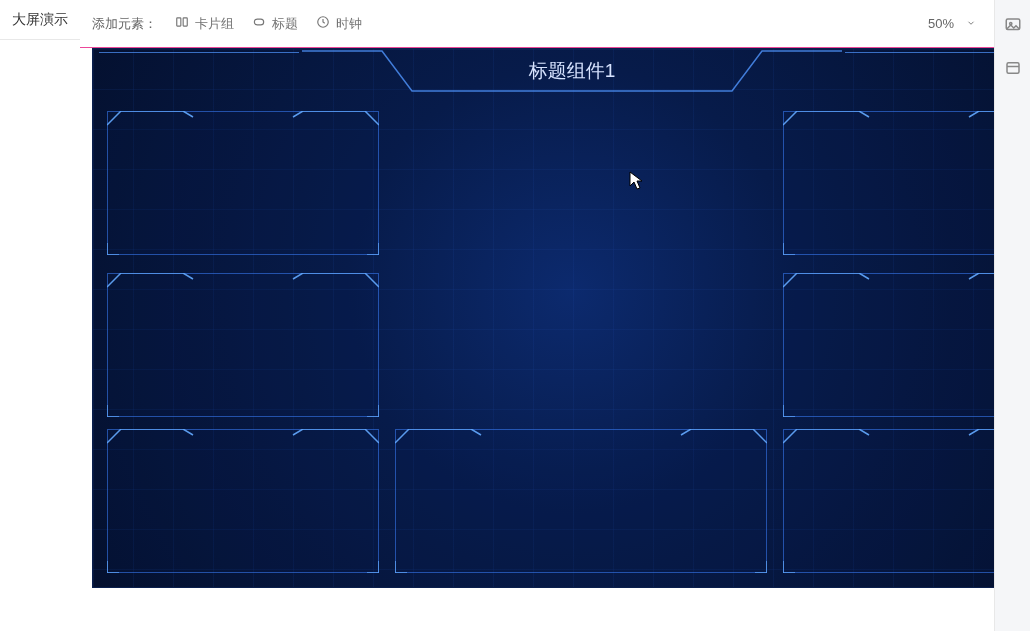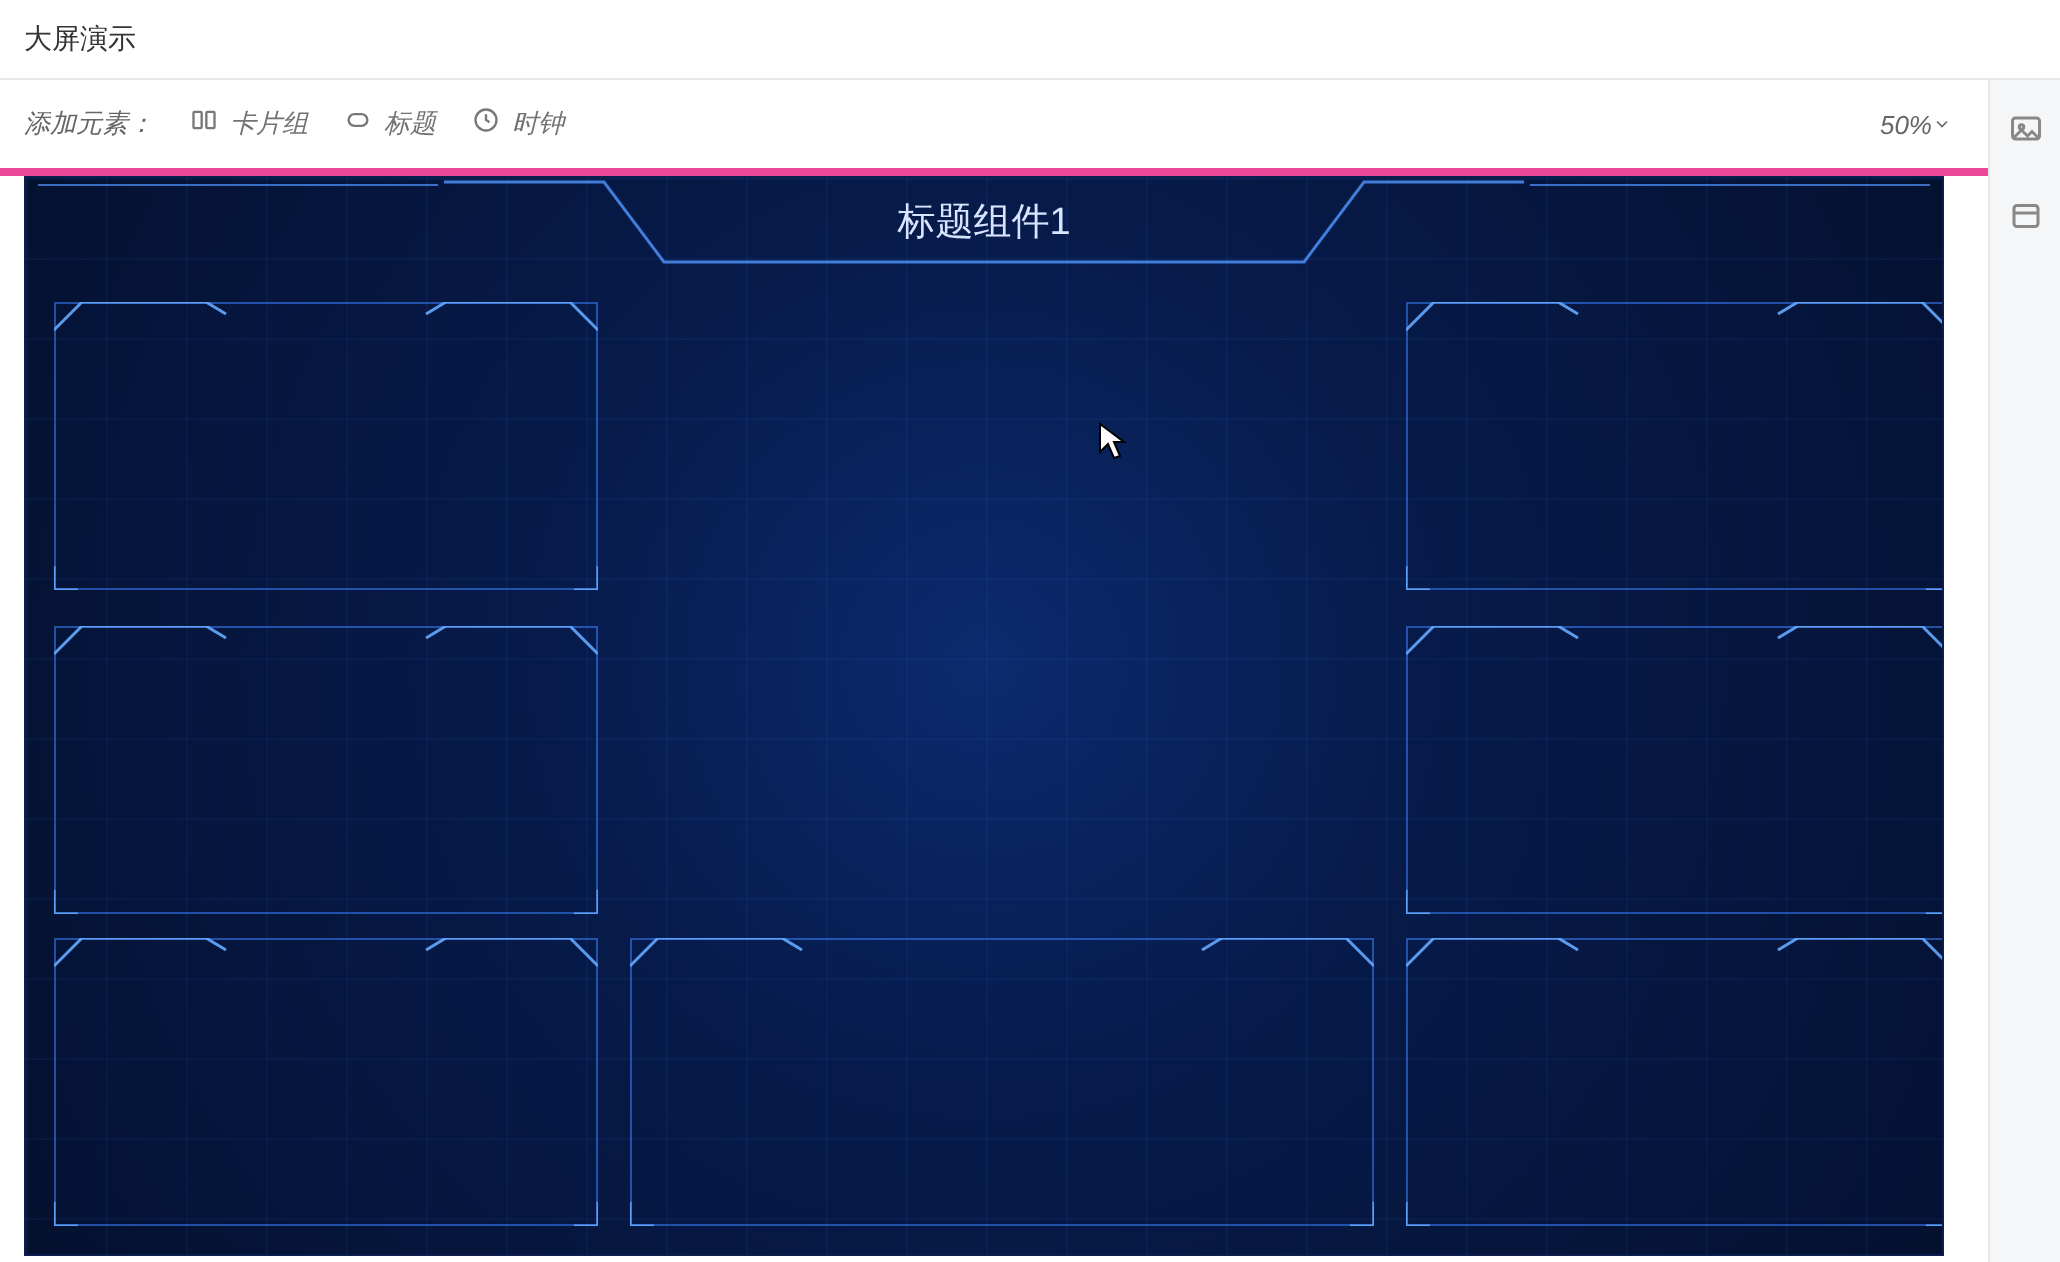--- a/index.html
+++ b/index.html
@@ -7,21 +7,21 @@
       font-family: -apple-system, BlinkMacSystemFont, "Segoe UI", "PingFang SC", "Microsoft YaHei", sans-serif;
       background: #f5f6f8;
       color: #333;
       font-size: 14px;
       overflow: hidden;
     }
     .app {
       width: 1030px;
       height: 631px;
       display: flex;
-      flex-direction: column;
+      flex-direction: row;
       background: #fff;
     }
     
     .header {
       height: 40px;
       display: flex;
       align-items: center;
       justify-content: space-between;
       padding: 0 12px;
       border-bottom: 1px solid #e8e8e8;
@@ -55,23 +55,22 @@
       letter-spacing: 2px;
       font-size: 14px;
     }
     
     .toolbar-row {
       height: 48px;
       display: flex;
       align-items: center;
       padding: 0 12px;
       background: #fff;
-      border-bottom: 4px solid #ec4899;
+      border-bottom: 1px solid #ec4899;
       position: relative;
-      font-style: italic;
     }
     .toolbar-left {
       display: flex;
       align-items: center;
       gap: 18px;
     }
     .toolbar-label {
       color: #666;
       font-size: 13px;
     }
@@ -85,21 +84,21 @@
     }
     .toolbar-item .icon {
       color: #777;
       display: flex;
       align-items: center;
     }
     .toolbar-right {
       margin-left: auto;
       display: flex;
       align-items: flex-start;
-      gap: 0;
+      gap: 12px;
       color: #666;
       font-size: 13px;
       cursor: pointer;
       padding-right: 6px;
     }
     
     .main-row {
       display: flex;
       flex: 1;
       overflow: hidden;

